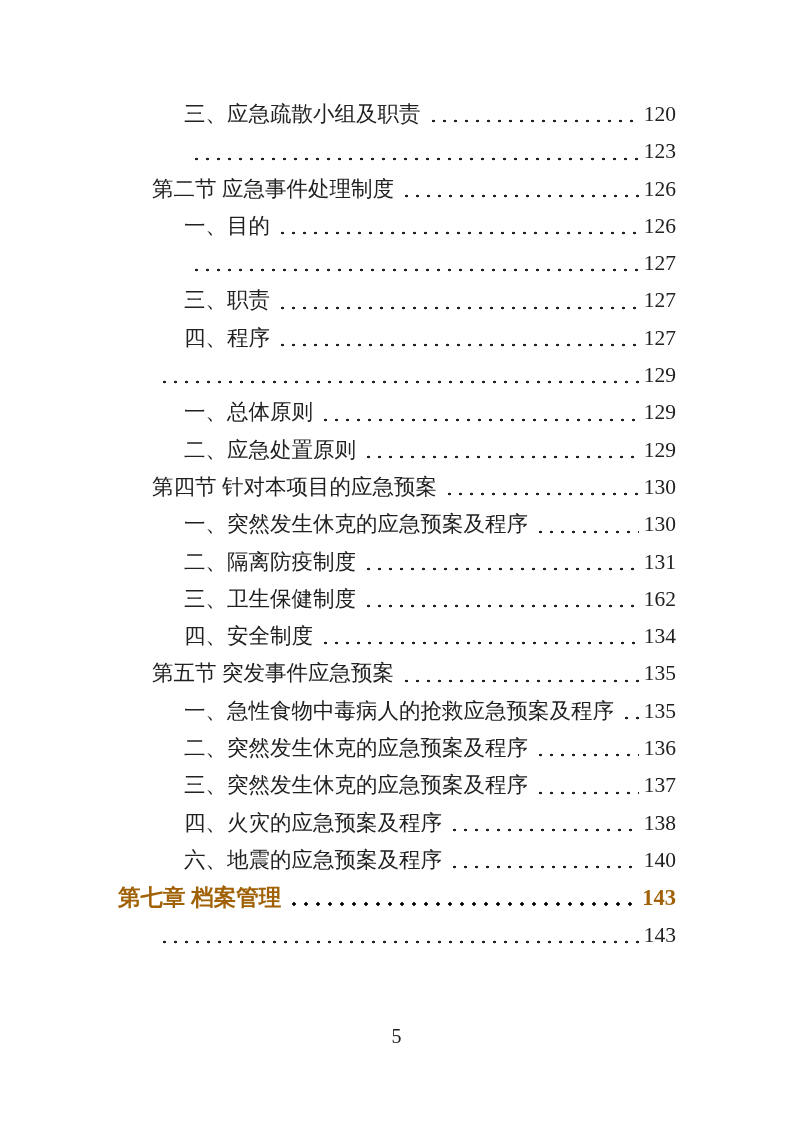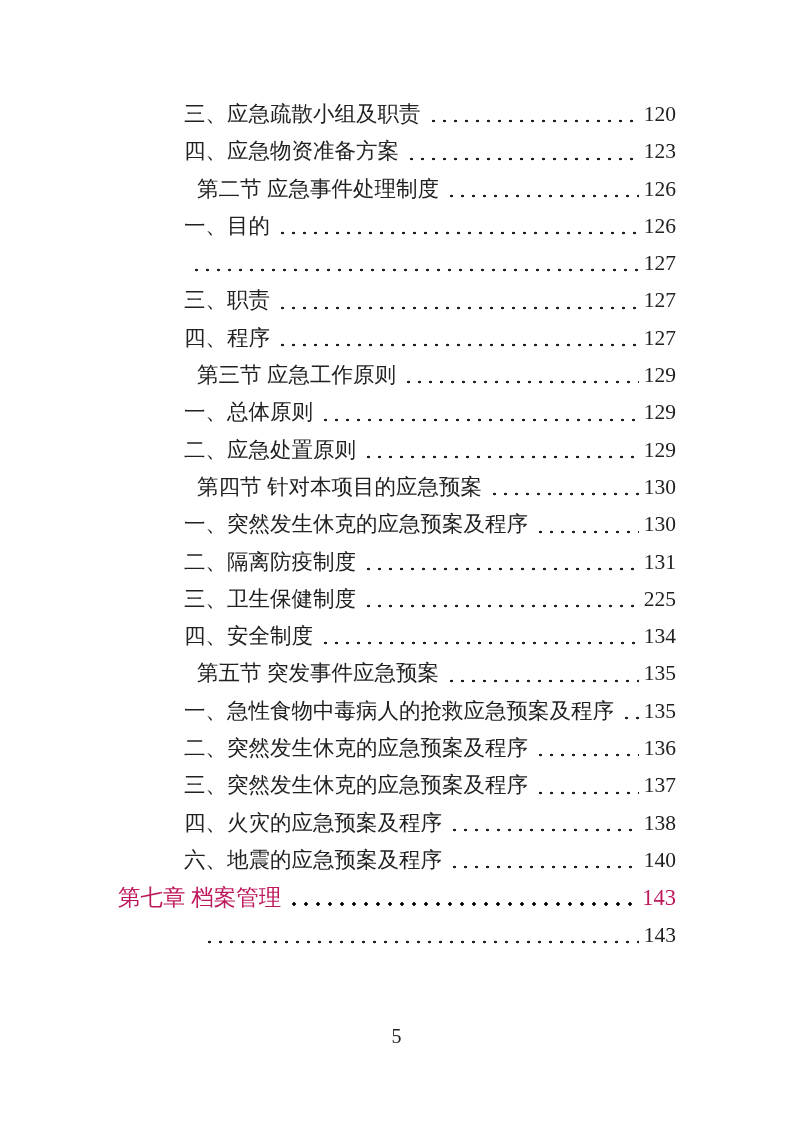--- a/index.html
+++ b/index.html
@@ -24,26 +24,26 @@
   }
   .toc-row {
     display: flex;
     align-items: baseline;
     height: 37.3px;
     line-height: 37.3px;
     font-size: 21.5px;
     white-space: nowrap;
   }
   .lv-item    { padding-left: 184px; }
-  .lv-section { padding-left: 152px; margin-left: 45px; }
+  .lv-section { padding-left: 152px; }
   .lv-chapter {
     padding-left: 118px;
-    font-weight: normal;
+    font-weight: bold;
     font-size: 22.5px;
-    color: #be185d;
+    color: #a16207;
   }
   .toc-label { flex: 0 0 auto; }
   .leader {
     flex: 1 1 auto;
     min-width: 10px;
     align-self: flex-end;
     height: 10px;
     margin: 0 5px 7px 7px;
     background-image: radial-gradient(circle, #222222 1.15px, transparent 1.6px);
     background-size: 11px 10px;
@@ -74,21 +74,20 @@
 
 <div class="page">
 
   <main class="toc" id="toc">
       <div class="toc-row lv-item">
       <span class="toc-label">三、应急疏散小组及职责</span>
       <span class="leader"></span>
       <span class="toc-page">120</span>
     </div>
       <div class="toc-row lv-item">
-      <span class="toc-label">四、应急物资准备方案</span>
       <span class="leader"></span>
       <span class="toc-page">123</span>
     </div>
       <div class="toc-row lv-section">
       <span class="toc-label">第二节 应急事件处理制度</span>
       <span class="leader"></span>
       <span class="toc-page">126</span>
     </div>
       <div class="toc-row lv-item">
       <span class="toc-label">一、目的</span>
@@ -103,21 +102,20 @@
       <span class="toc-label">三、职责</span>
       <span class="leader"></span>
       <span class="toc-page">127</span>
     </div>
       <div class="toc-row lv-item">
       <span class="toc-label">四、程序</span>
       <span class="leader"></span>
       <span class="toc-page">127</span>
     </div>
       <div class="toc-row lv-section">
-      <span class="toc-label">第三节 应急工作原则</span>
       <span class="leader"></span>
       <span class="toc-page">129</span>
     </div>
       <div class="toc-row lv-item">
       <span class="toc-label">一、总体原则</span>
       <span class="leader"></span>
       <span class="toc-page">129</span>
     </div>
       <div class="toc-row lv-item">
       <span class="toc-label">二、应急处置原则</span>
@@ -135,21 +133,21 @@
       <span class="toc-page">130</span>
     </div>
       <div class="toc-row lv-item">
       <span class="toc-label">二、隔离防疫制度</span>
       <span class="leader"></span>
       <span class="toc-page">131</span>
     </div>
       <div class="toc-row lv-item">
       <span class="toc-label">三、卫生保健制度</span>
       <span class="leader"></span>
-      <span class="toc-page">225</span>
+      <span class="toc-page">162</span>
     </div>
       <div class="toc-row lv-item">
       <span class="toc-label">四、安全制度</span>
       <span class="leader"></span>
       <span class="toc-page">134</span>
     </div>
       <div class="toc-row lv-section">
       <span class="toc-label">第五节 突发事件应急预案</span>
       <span class="leader"></span>
       <span class="toc-page">135</span>

